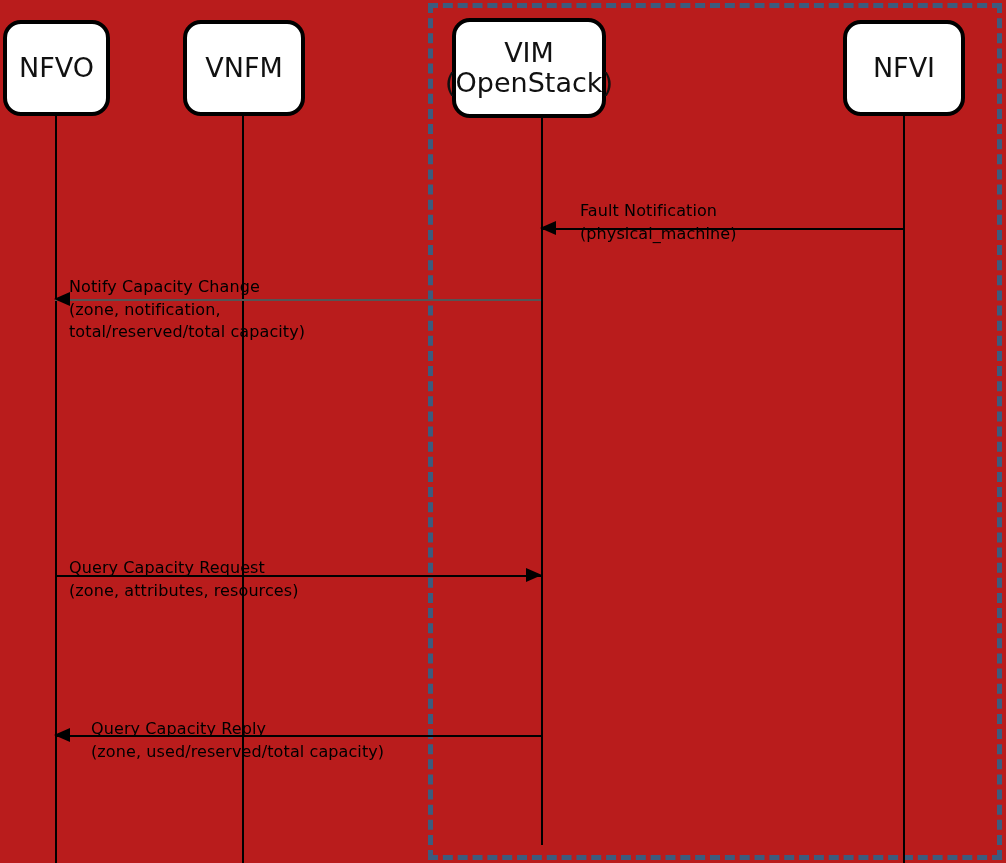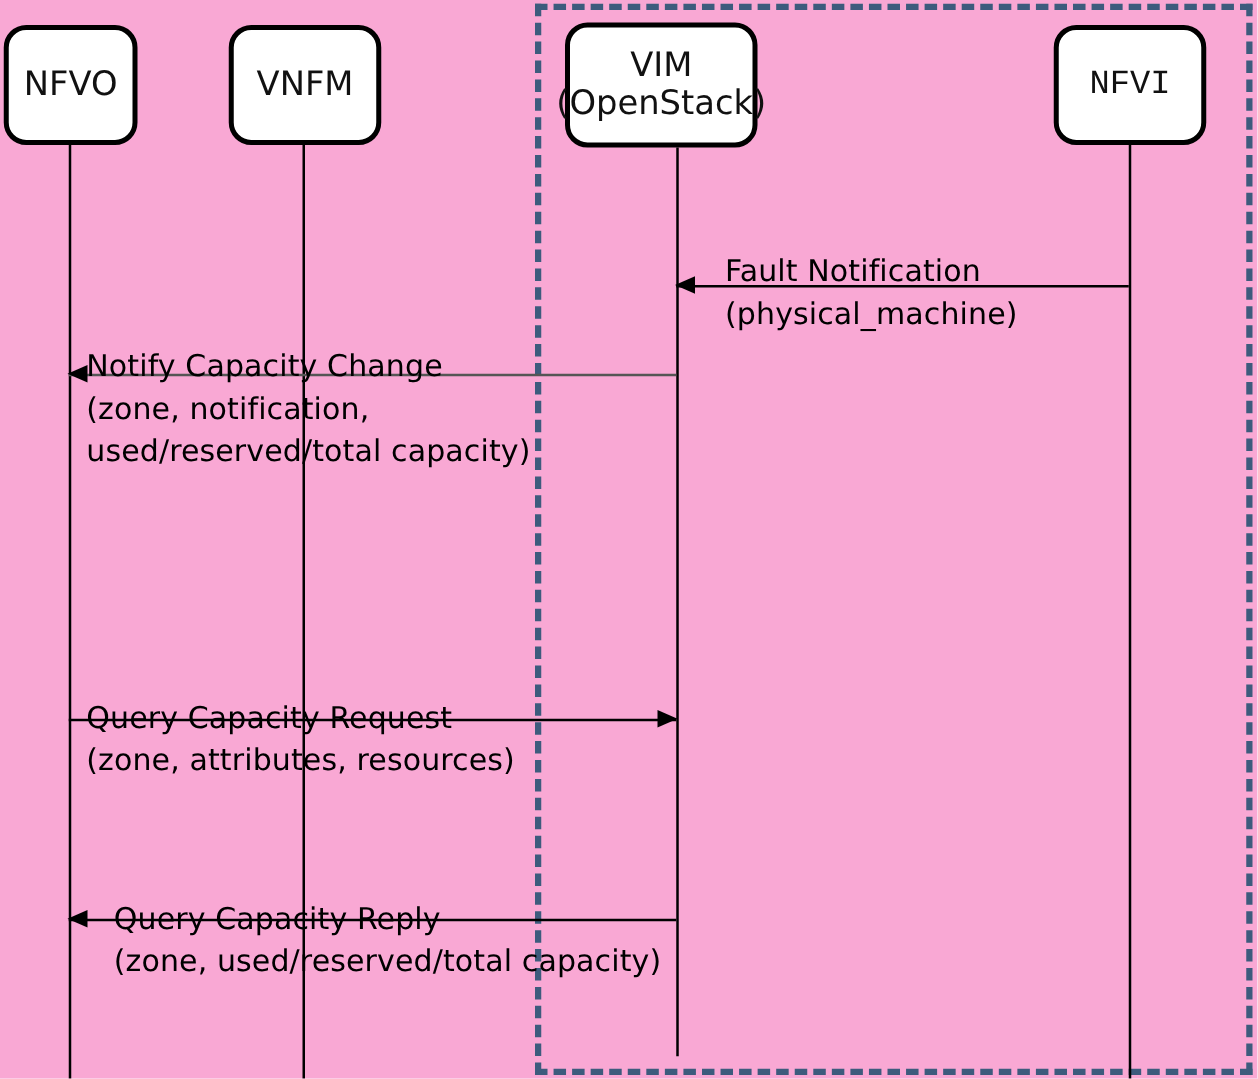--- a/index.html
+++ b/index.html
@@ -7,21 +7,21 @@
     padding: 0;
     background: #ffffff;
   }
   body {
     font-family: "DejaVu Sans", "Liberation Sans", sans-serif;
   }
   #canvas {
     position: relative;
     width: 1006px;
     height: 863px;
-    background: #f9a8d4;
+    background: #b91c1c;
     overflow: hidden;
   }
   
   .group-boundary {
     position: absolute;
     box-sizing: border-box;
     border: 5px dashed #3d5b7d;
     background: transparent;
   }
   
@@ -81,21 +81,21 @@
   }
   .arrowhead.right {
     right: -1px;
     border-top: 7px solid transparent;
     border-bottom: 7px solid transparent;
     border-left: 16px solid #000000;
   }
   
   .msg-label {
     position: absolute;
-    font-size: 24px;
+    font-size: 16px;
     color: #000000;
     line-height: 1.42;
     white-space: pre-line;
     z-index: 4;
     letter-spacing: 0.1px;
   }
 </style>
 </head>
 <body>
 
@@ -111,21 +111,21 @@
   <div class="actor-box" id="actor-nfvo" style="left: 3px; top: 20px; width: 107px; height: 96px;">
     <span class="actor-label">NFVO</span>
   </div>
   <div class="actor-box" id="actor-vnfm" style="left: 183px; top: 20px; width: 122px; height: 96px;">
     <span class="actor-label">VNFM</span>
   </div>
   <div class="actor-box" id="actor-vim" style="left: 452px; top: 18px; width: 154px; height: 100px;">
     <span class="actor-label">VIM
 (OpenStack)</span>
   </div>
-  <div class="actor-box" id="actor-nfvi" style="left: 843px; top: 20px; width: 122px; height: 96px; font-family: Liberation Mono, monospace;">
+  <div class="actor-box" id="actor-nfvi" style="left: 843px; top: 20px; width: 122px; height: 96px;">
     <span class="actor-label">NFVI</span>
   </div>
 
   <div class="msg" id="msg-fault-notification" style="left: 541px; top: 228px; width: 362px;">
     <div class="msg-line"></div>
     <div class="arrowhead left"></div>
   </div>
   <div class="msg gray" id="msg-notify-capacity-change" style="left: 55px; top: 299px; width: 486px;">
     <div class="msg-line"></div>
     <div class="arrowhead left"></div>
@@ -136,19 +136,19 @@
   </div>
   <div class="msg" id="msg-query-capacity-reply" style="left: 55px; top: 735px; width: 486px;">
     <div class="msg-line"></div>
     <div class="arrowhead left"></div>
   </div>
 
   <div class="msg-label" id="label-fault-notification" style="left: 580px; top: 200px;">Fault Notification
 (physical_machine)</div>
   <div class="msg-label" id="label-notify-capacity-change" style="left: 69px; top: 276px;">Notify Capacity Change
 (zone, notification,
-used/reserved/total  capacity)</div>
+total/reserved/total  capacity)</div>
   <div class="msg-label" id="label-query-capacity-request" style="left: 69px; top: 557px;">Query Capacity Request
 (zone, attributes, resources)</div>
   <div class="msg-label" id="label-query-capacity-reply" style="left: 91px; top: 718px;">Query Capacity Reply
 (zone, used/reserved/total  capacity)</div>
 
 </div>
 
 </body></html>

